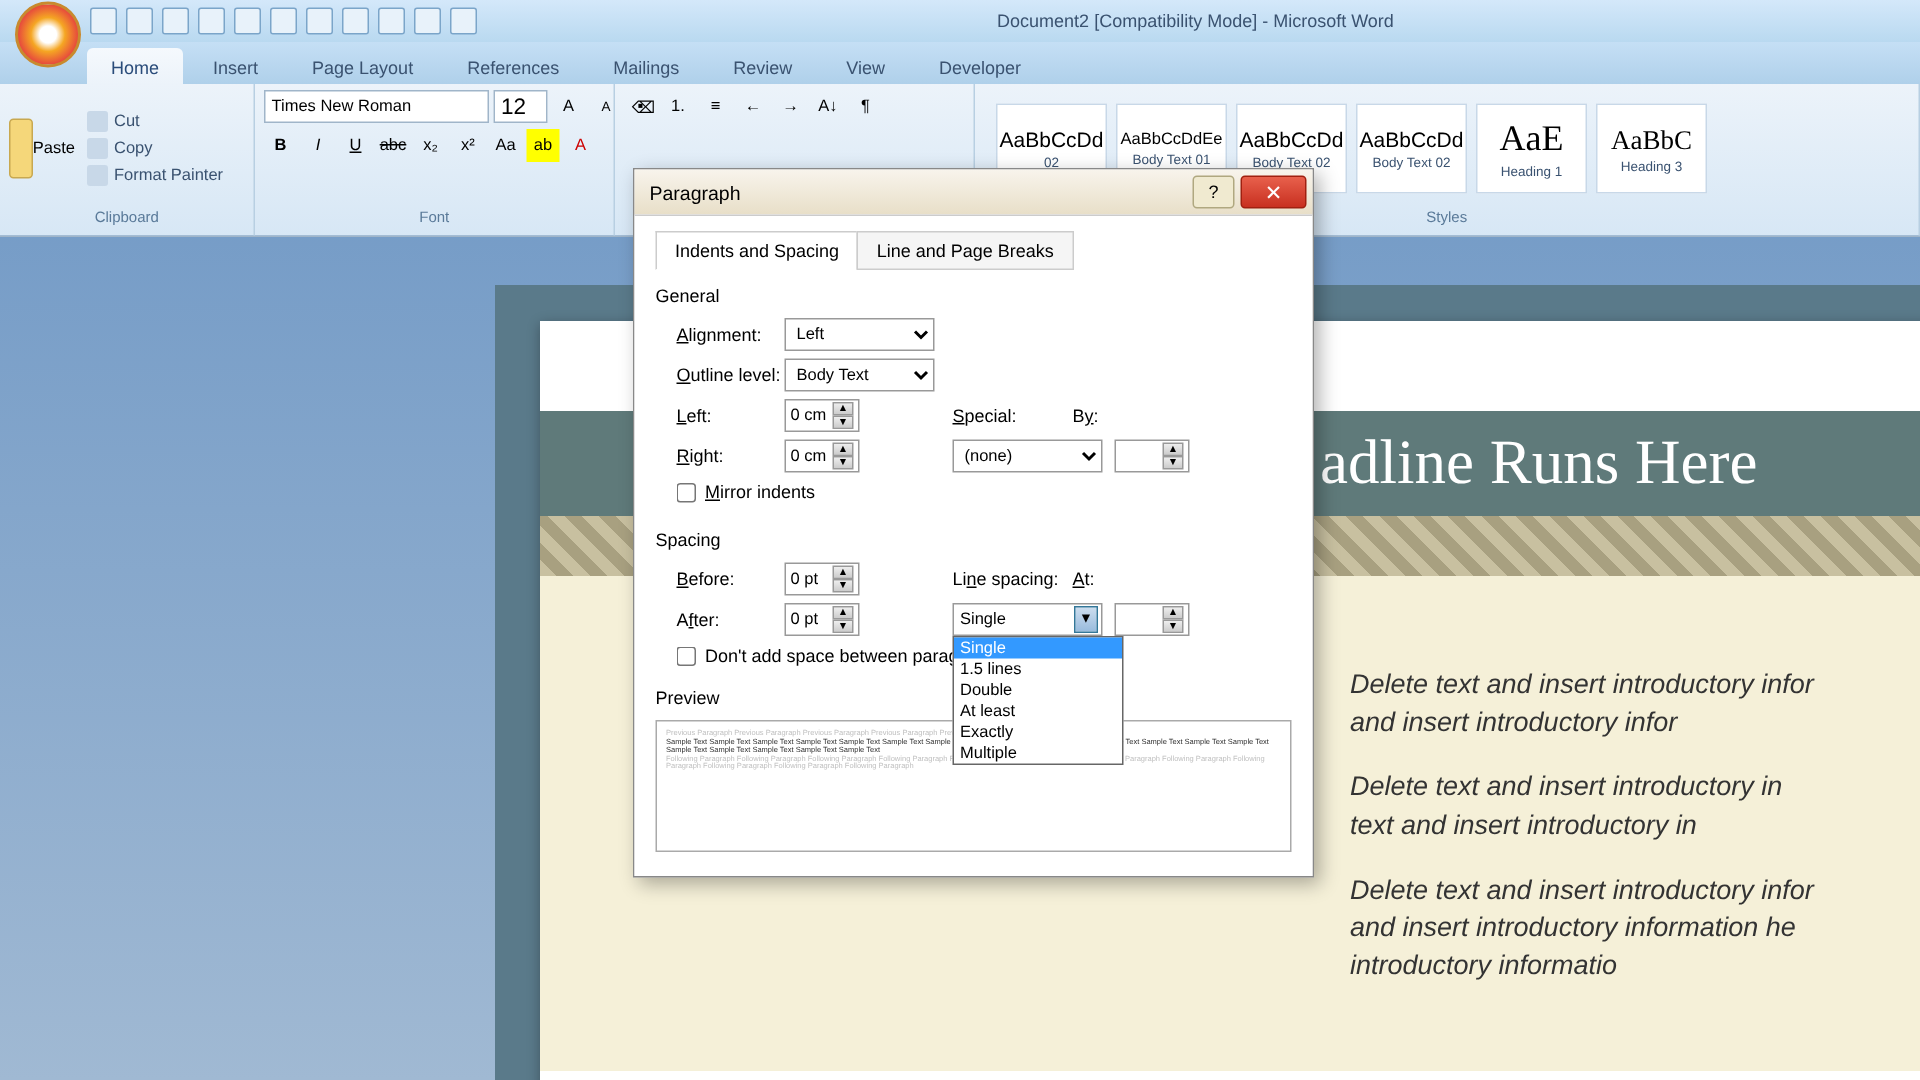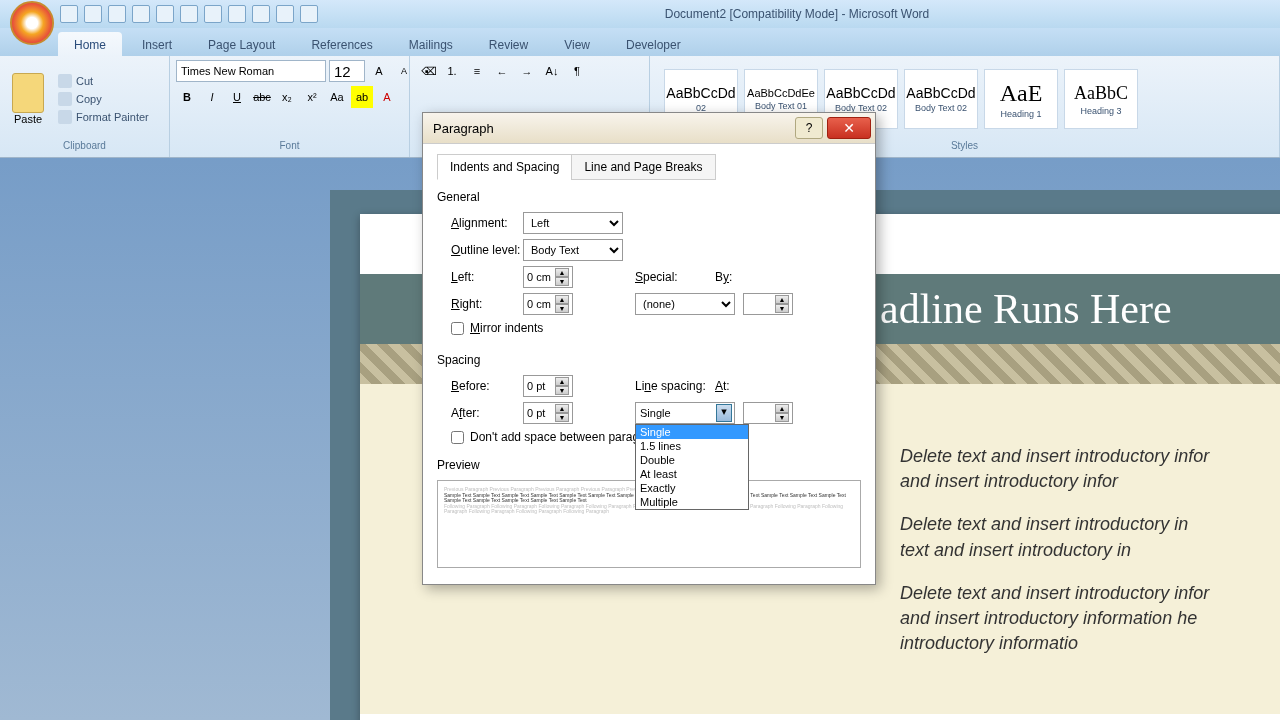--- a/index.html
+++ b/index.html
@@ -17,21 +17,21 @@
 .rtab { padding: 6px 16px 4px; font-size: 12px; color: #3a5270; cursor: pointer; border-radius: 4px 4px 0 0; }
 .rtab.active { background: linear-gradient(to bottom, #f5f9fd 0%, #ecf3fa 100%); color: #2a4c7a; margin-top: 30px; }
 
 
 .ribbon-body { height: 102px; background: linear-gradient(to bottom, #ecf3fa 0%, #d7e7f5 100%); display: flex; border-bottom: 1px solid #a0b5c9; }
 .ribbon-group { border-right: 1px solid #b8cfe2; padding: 4px 6px; display: flex; flex-direction: column; }
 .ribbon-group-content { flex: 1; display: flex; align-items: center; }
 .ribbon-group-label { font-size: 10px; color: #5a7a99; text-align: center; padding: 2px 0; }
 
 .clipboard-group { width: 170px; }
-.paste-btn { width: 44px; height: 70px; display: flex; flex-direction: column; align-items: center; justify-content: center; }
+.paste-btn { width: 44px; height: 70px; display: flex; align-items: center; justify-content: center; }
 .paste-icon { width: 32px; height: 40px; background: #f5d77a; border: 1px solid #c8a850; border-radius: 3px; }
 .clip-small { display: flex; flex-direction: column; gap: 0; margin-left: 4px; font-size: 11px; color: #3a5270; }
 .clip-small div { display: flex; align-items: center; gap: 4px; padding: 2px 4px; cursor: pointer; }
 .mini-icon { width: 14px; height: 14px; background: #c8d8e8; border-radius: 2px; }
 
 .font-group { width: 240px; }
 .font-row { display: flex; gap: 3px; margin-bottom: 4px; align-items: center; }
 .font-name { width: 150px; height: 22px; border: 1px solid #a0b5c9; background: #fff; font-size: 11px; padding: 2px 4px; }
 .font-size { width: 36px; height: 22px; border: 1px solid #a0b5c9; background: #fff; font-size: 15px; padding: 2px 4px; }
 .font-btn { width: 22px; height: 22px; border: 1px solid transparent; font-size: 11px; display: flex; align-items: center; justify-content: center; cursor: pointer; }

